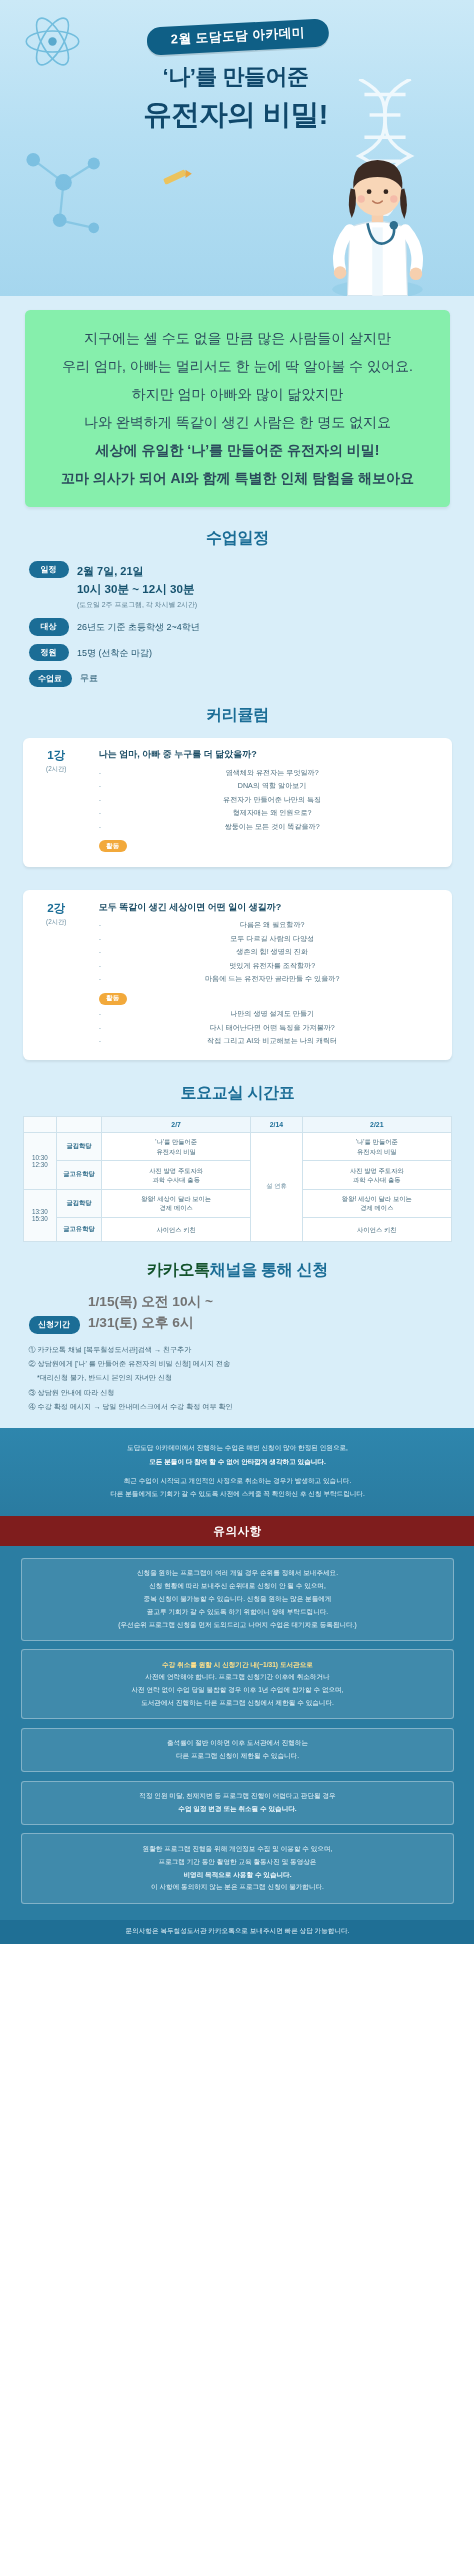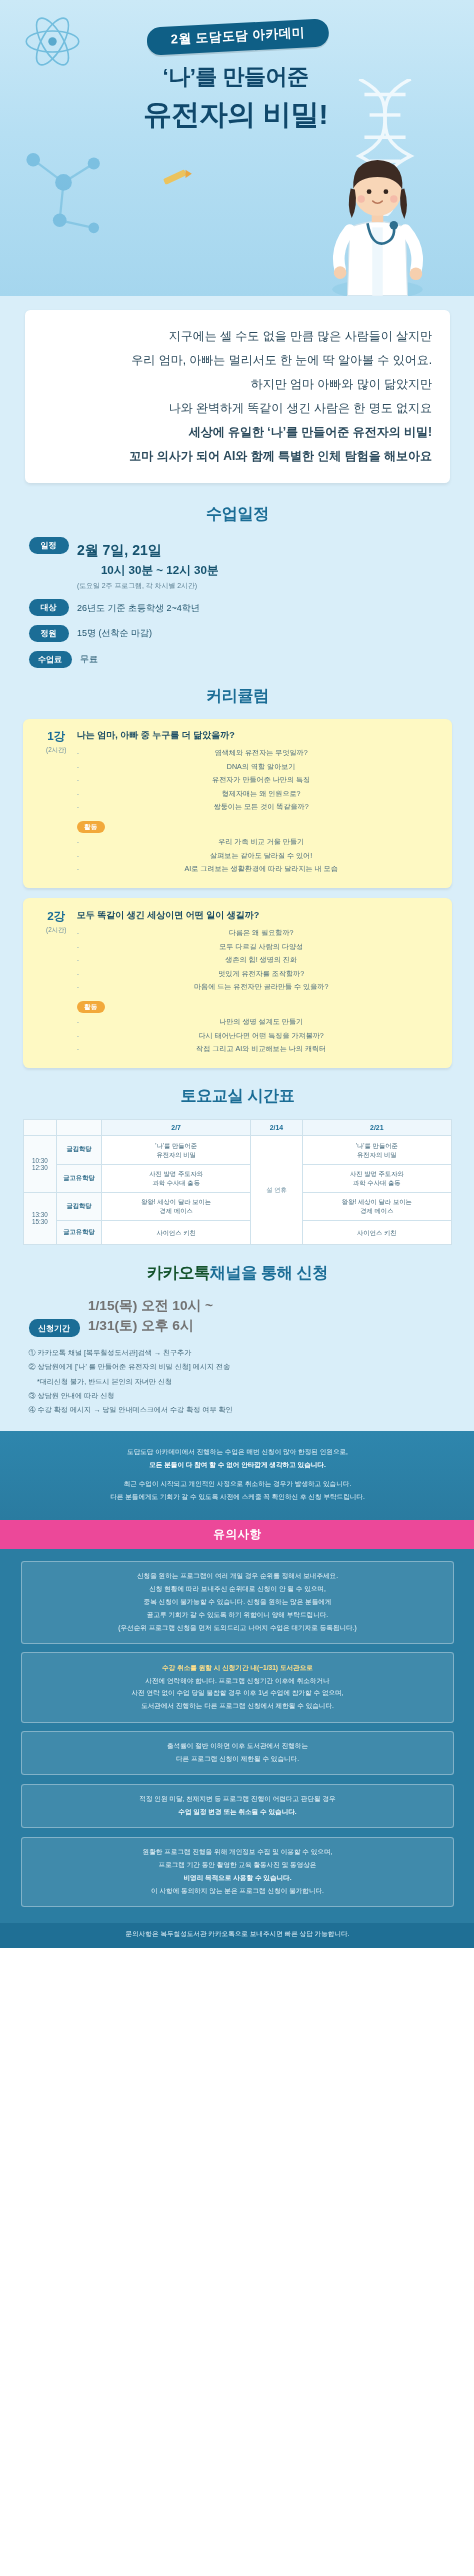--- a/index.html
+++ b/index.html
@@ -63,26 +63,26 @@
   
   .content {
     background: #d9eef9;
     padding: 0 0 0 0;
   }
 
   
   .intro-wrap { padding: 13.7px 0 3.2px; }
   .intro {
     margin: 0 25px;
-    background: #ffffff;
+    background: #86efac;
     border-radius: 5.3px;
     padding: 14.8px 18px;
-    text-align: right;
+    text-align: center;
     color: #2b4a5c;
-    font-size: 12px;
+    font-size: 14px;
     line-height: 2.0;
     box-shadow: 0 1.1px 3.2px rgba(0,0,0,.07);
     position: relative;
   }
   .intro .strong { font-weight: bold; }
 
   
   .sec-title {
     text-align: center;
     color: #1b6d96;
@@ -106,33 +106,34 @@
     color: #fff;
     font-size: 8px;
     font-weight: bold;
     border-radius: 8.4px;
     padding: 3.2px 9.5px;
     margin-right: 8.4px;
     min-width: 40px;
     text-align: center;
   }
   .sval { color: #24566e; font-size: 9px; line-height: 1.6; padding-top: 1.6px;}
-  .sval .big { font-size: 14px; font-weight: bold; color:#17536f; }
-  .sval .big2 { font-size: 11.6px; font-weight: bold; color:#17536f;margin-left:24px; }
+  .sval .big { font-size: 11px; font-weight: bold; color:#17536f; }
+  .sval .big2 { font-size: 11.6px; font-weight: bold; color:#17536f; }
   .sval .small { font-size: 6.9px; color: #5b7f92; }
 
   
   .curr { margin: 0 23px; }
   .lesson {
-    background: #fef9c3;
+    background: #ffffff;
     border-radius: 6.3px;
     padding: 10.6px 12.7px 11.6px;
-    margin-bottom: 10px;
+    margin-bottom: 23px;
     box-shadow: 0 1.1px 2.6px rgba(0,0,0,.07);
     display: flex;
+    gap: 22px;
   }
   .lesson-left { flex: 0 0 41px; text-align: center; }
   .lesson-no { color: #1b6d96; font-size: 11.6px; font-weight: bold;}
   .lesson-hr { font-size: 6.3px; color: #6d8fa1; margin-top: 2.1px;}
   .lesson-body { flex: 1 1 auto; }
   .lesson-title { font-size: 9px; font-weight: bold; color: #1d4e66; margin-bottom: 5.3px; }
   .bullets { margin: 0; padding: 0; list-style: none; }
   .bullets li {
     font-size: 7.1px; color: #4a6c7d; line-height: 1.9;
     padding-left: 6.3px; position: relative; text-align: center;
@@ -195,21 +196,21 @@
     padding: 13.7px 32px 16px;
     text-align: center;
     font-size: 6.6px;
     line-height: 2.0;
   }
   .blue-box .b { font-weight: bold; color: #ffffff; }
   .blue-box .gap { height: 6.3px; }
 
   
   .caution-head {
-    background: #ec4899;
+    background: #7f1d1d;
     color: #fff;
     text-align: center;
     font-size: 11.6px;
     font-weight: bold;
     padding: 7.4px 0;
     letter-spacing: 0.5px;
   }
   .caution-body {
     background: #2b7da2;
     padding: 3.2px 21px 16px;
@@ -370,25 +371,20 @@
         <div class="lesson-body">
           <div class="lesson-title">나는 엄마, 아빠 중 누구를 더 닮았을까?</div>
           <ul class="bullets">
             <li>염색체와 유전자는 무엇일까?</li>
             <li>DNA의 역할 알아보기</li>
             <li>유전자가 만들어준 나만의 특징</li>
             <li>형제자매는 왜 인원으로?</li>
             <li>쌍둥이는 모든 것이 똑같을까?</li>
           </ul>
           <div class="act-badge">활동</div>
-          <ul class="bullets">
-            <li>우리 가족 비교 거울 만들기</li>
-            <li>살펴보는 같아도 달라질 수 있어!</li>
-            <li>AI로 그려보는 생활환경에 따라 달라지는 내 모습</li>
-          </ul>
         </div>
       </div>
 
       <div class="lesson">
         <div class="lesson-left">
           <div class="lesson-no">2강</div>
           <div class="lesson-hr">(2시간)</div>
         </div>
         <div class="lesson-body">
           <div class="lesson-title">모두 똑같이 생긴 세상이면 어떤 일이 생길까?</div>

